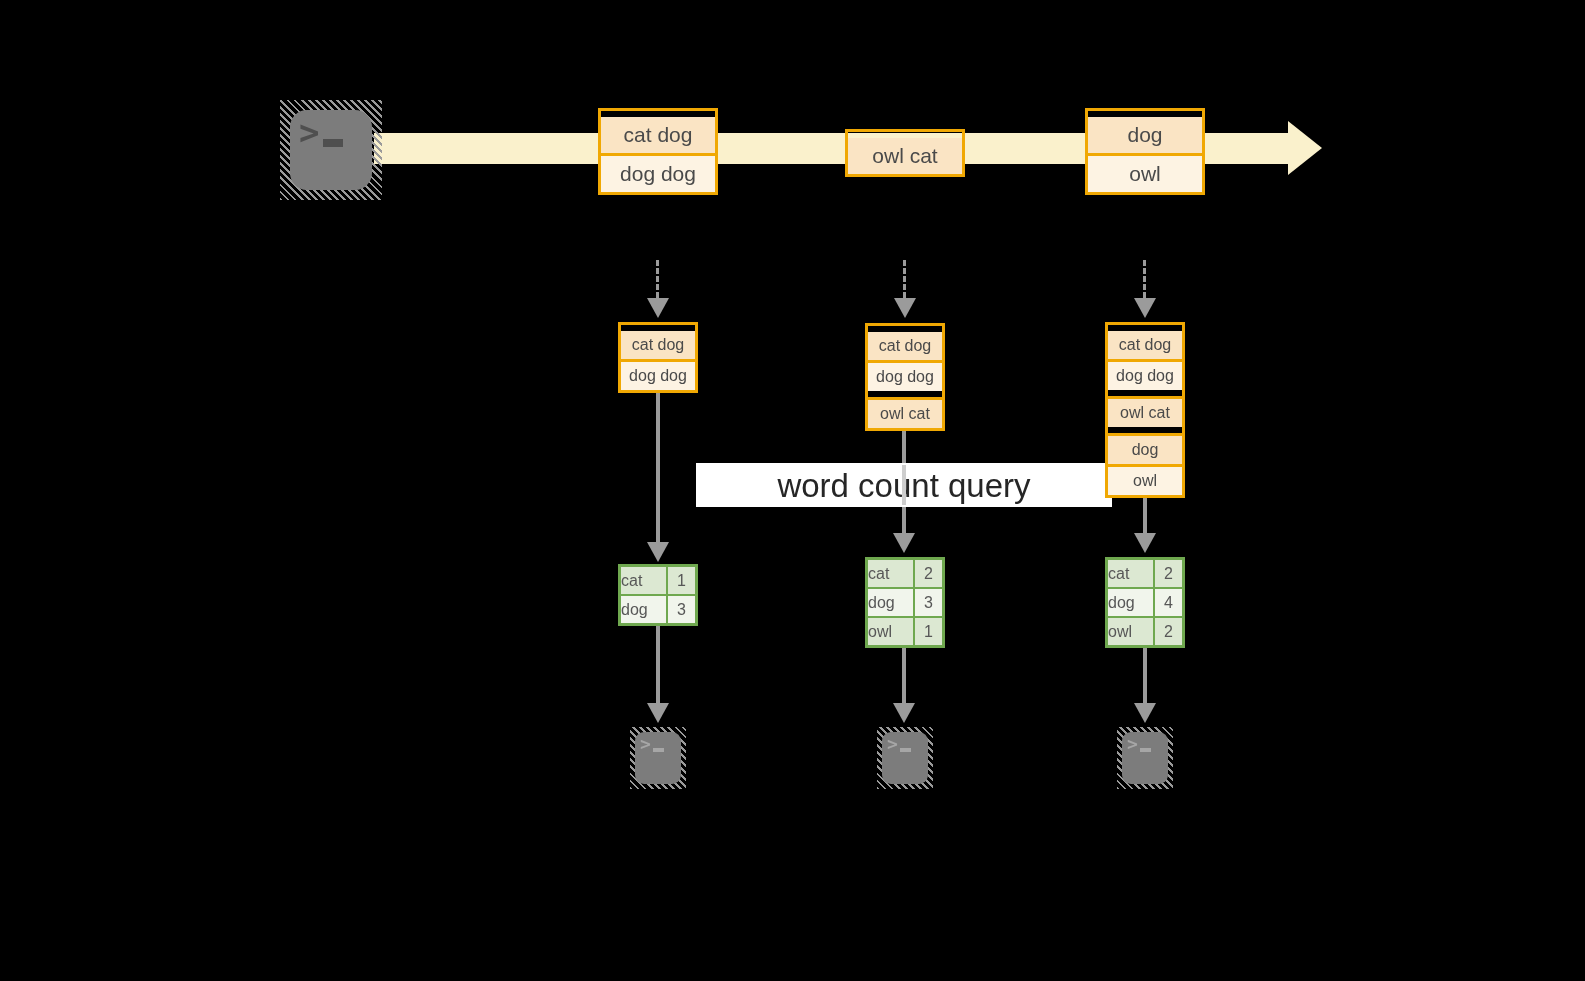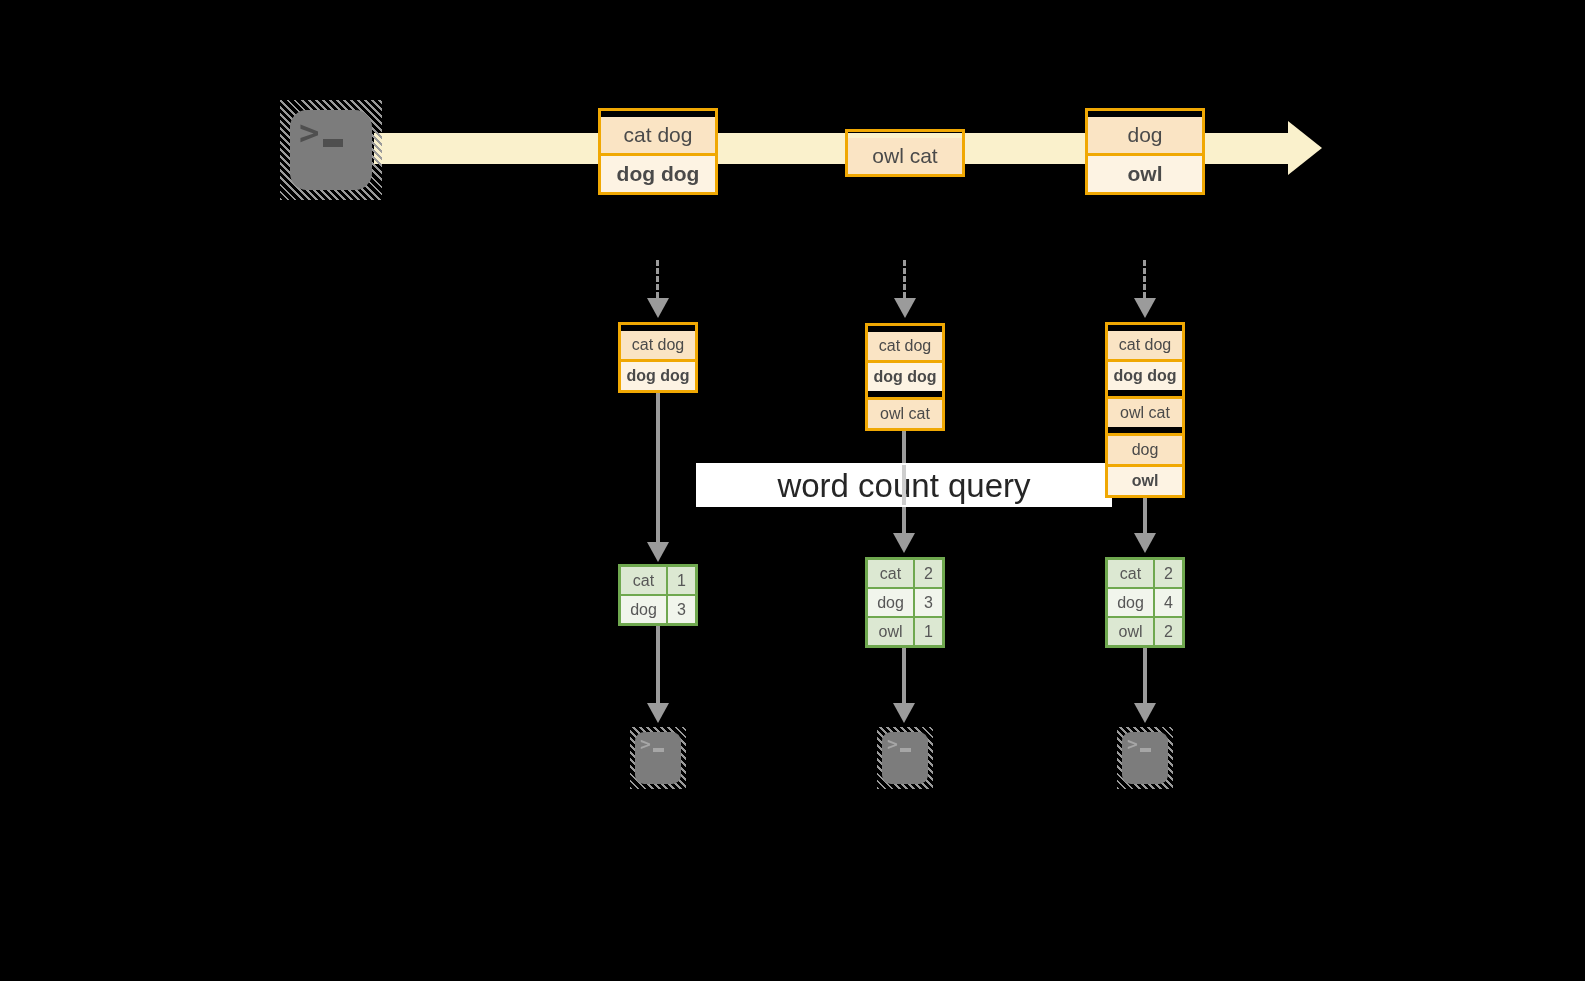--- a/index.html
+++ b/index.html
@@ -38,26 +38,26 @@
     border-top:27px solid transparent;border-bottom:27px solid transparent;
     border-left:34px solid var(--band);}
   
   .sbox{position:absolute;box-sizing:border-box;width:120px;border:3px solid var(--orange);z-index:2;}
   .srow{height:36px;line-height:36px;text-align:center;font-size:21px;color:var(--ink);}
   .srow + .srow{border-top:3px solid var(--orange);}
   .stbox{position:absolute;box-sizing:border-box;width:80px;border:3px solid var(--orange);z-index:4;}
   .strow{height:28px;line-height:28px;text-align:center;font-size:16px;color:var(--ink);}
   .strow + .strow{border-top:3px solid var(--orange);}
   .peach{background:var(--peach);margin-top:6px;}
-  .cream{background:var(--cream);font-weight:bold;}
+  .cream{background:var(--cream);}
   
   .gtable{position:absolute;box-sizing:border-box;width:80px;border:3px solid var(--green);z-index:4;}
   .grow{display:flex;height:27px;line-height:27px;font-size:16px;color:#575757;}
   .grow + .grow{border-top:2px solid var(--green);}
-  .gword{width:45px;text-align:center;border-right:2px solid var(--green);}
+  .gword{width:45px;text-align:left;border-right:2px solid var(--green);}
   .gcount{flex:1;text-align:center;}
   .g-dark .gword,.g-dark .gcount{background:var(--gcell);}
   .g-light .gword,.g-light .gcount{background:var(--gcell-light);}
   
   .shaft{position:absolute;width:4px;background:var(--arrow);z-index:2;}
   .dshaft{position:absolute;width:0;border-left:3px dashed var(--arrow);z-index:2;}
   .head{position:absolute;width:0;height:0;z-index:2;
     border-left:11px solid transparent;border-right:11px solid transparent;
     border-top:20px solid var(--arrow);}
   

